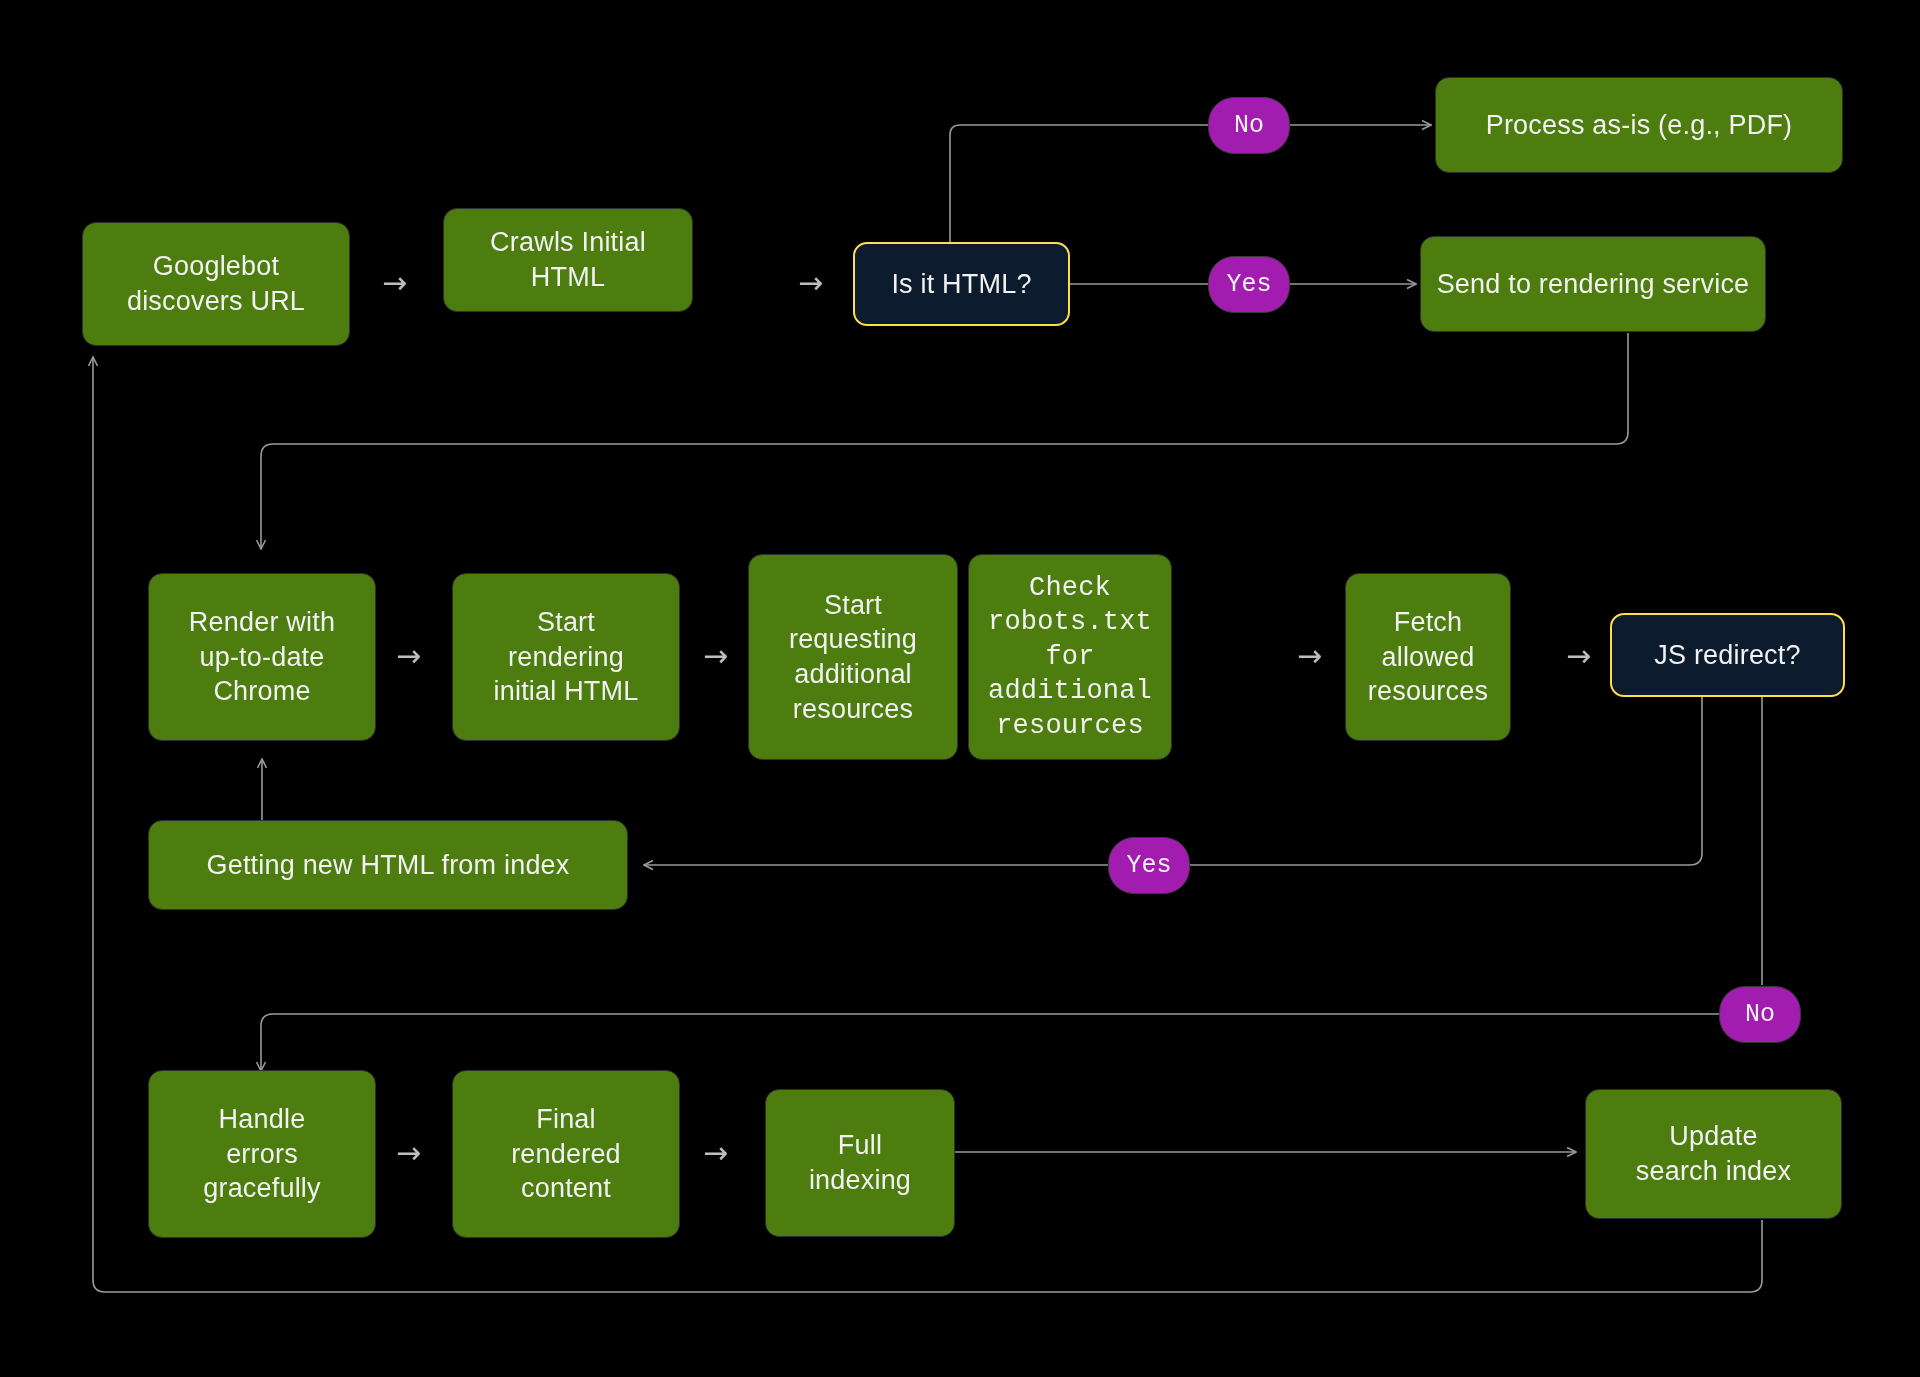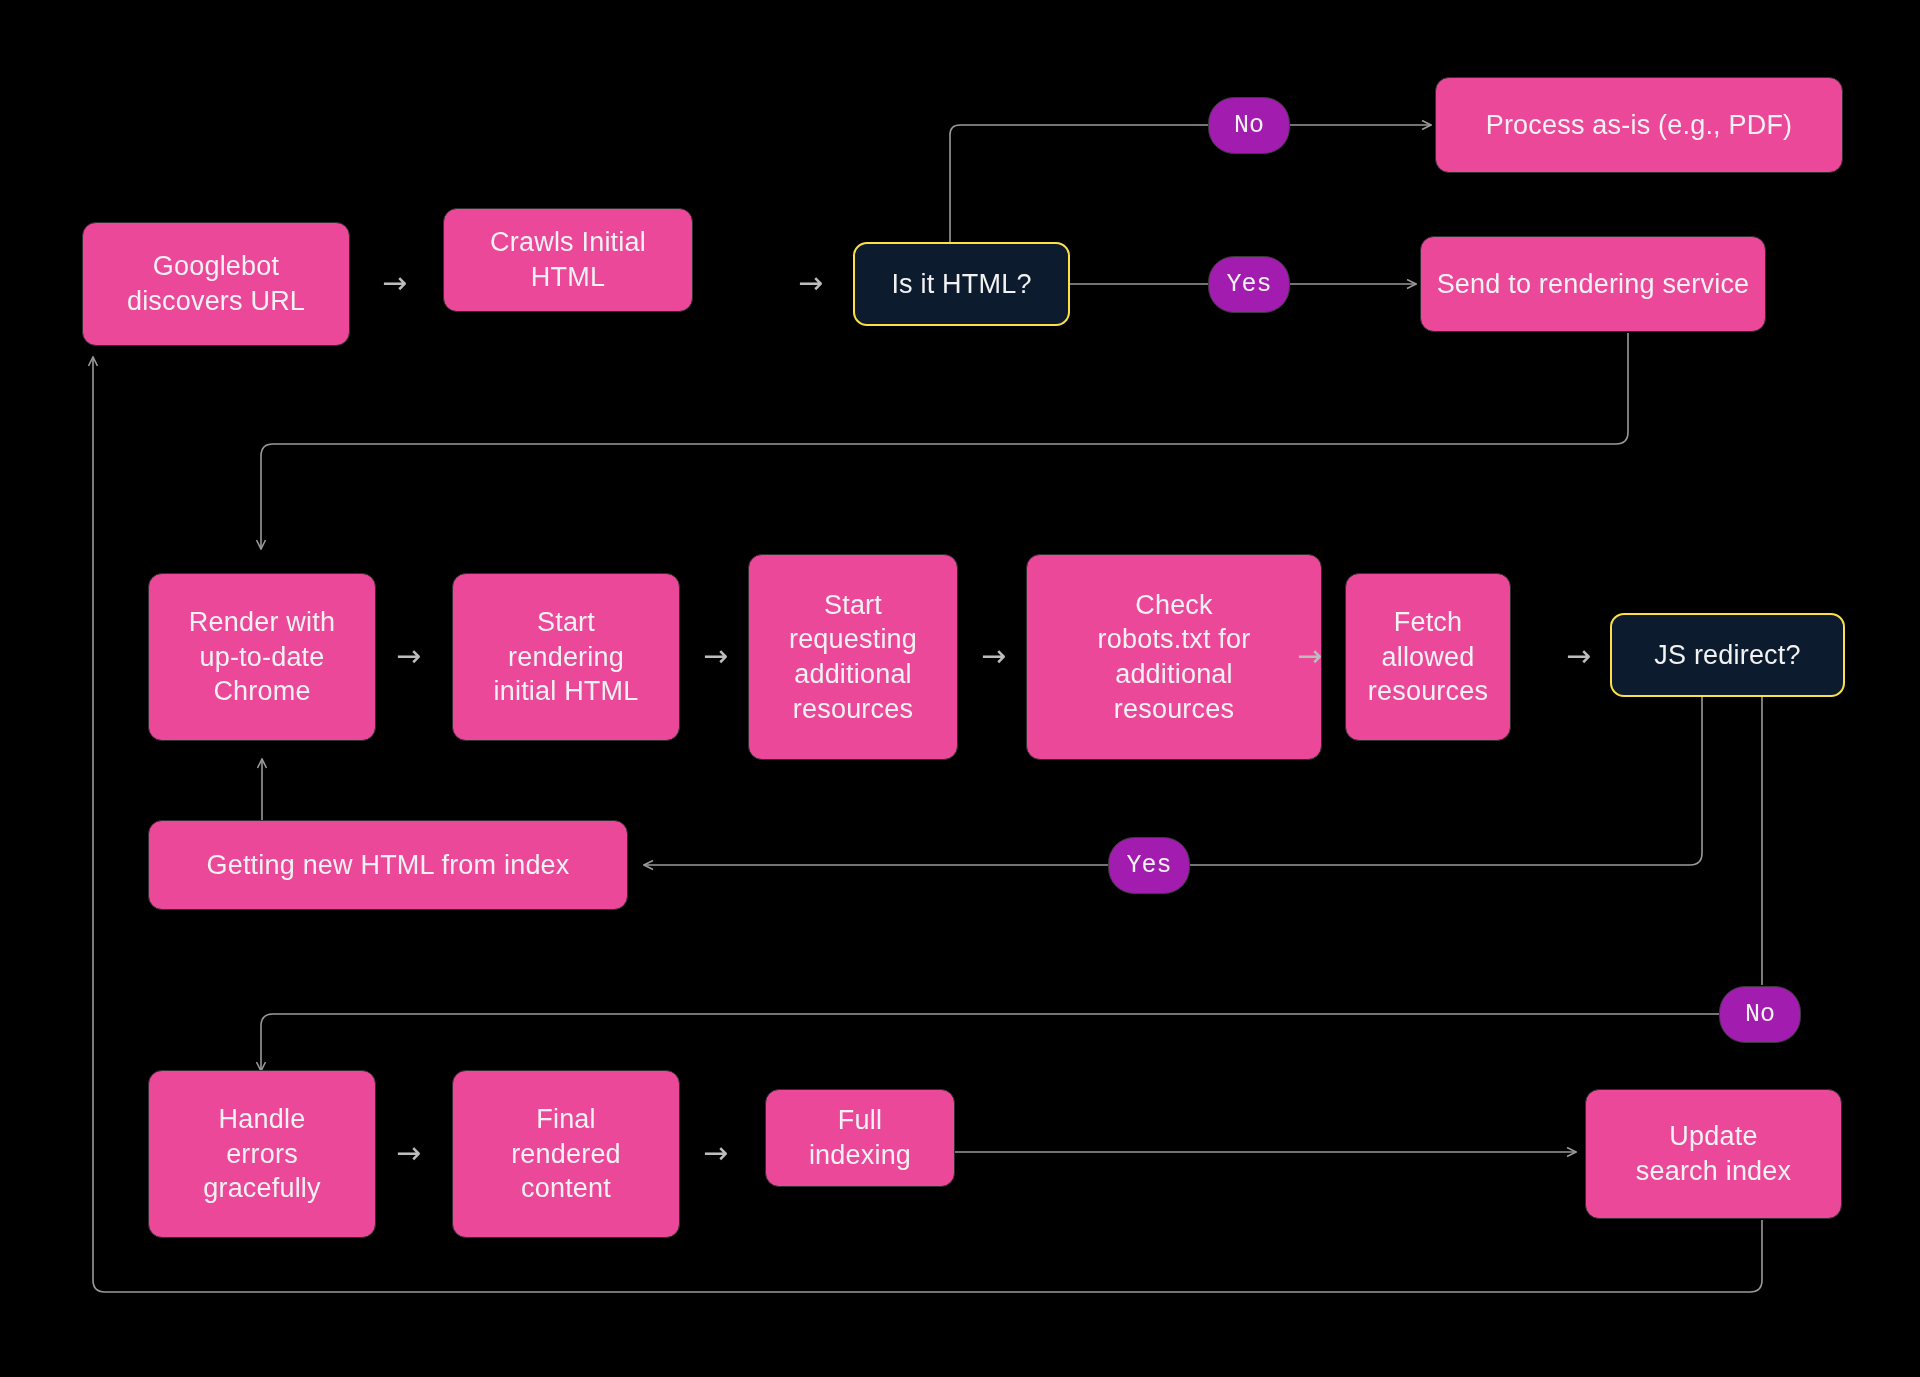--- a/index.html
+++ b/index.html
@@ -25,21 +25,21 @@
     pointer-events: none;
   }
   .node {
     position: absolute;
     box-sizing: border-box;
     display: flex;
     align-items: center;
     justify-content: center;
     text-align: center;
     color: #f2f2f2;
-    background: #ec4899;
+    background: #4d7c0f;
     border: 1px solid #2f2f2f;
     border-radius: 14px;
     font-size: 27px;
     line-height: 1.28;
     letter-spacing: 0.2px;
     padding: 6px 14px;
     white-space: pre-line;
     font-family: "Liberation Sans", sans-serif;
   }
   .node.decision {
@@ -138,21 +138,21 @@
 
   <span class="arrowglyph" style="left:703px; top:641px;">→</span>
 
   <div class="node" style="left:748px; top:554px; width:210px; height:206px;">Start
 requesting
 additional
 resources</div>
 
   <span class="arrowglyph" style="left:981px; top:641px;">→</span>
 
-  <div class="node" style="left:1026px; top:554px; width:296px; height:206px;">Check
+  <div class="node" style="left:968px; top:554px; width:204px; height:206px;font-family:Liberation Mono, monospace;">Check
 robots.txt for
 additional
 resources</div>
 
   <span class="arrowglyph" style="left:1297px; top:641px;">→</span>
 
   <div class="node" style="left:1345px; top:573px; width:166px; height:168px;">Fetch
 allowed
 resources</div>
 
@@ -171,19 +171,19 @@
 gracefully</div>
 
   <span class="arrowglyph" style="left:396px; top:1138px;">→</span>
 
   <div class="node" style="left:452px; top:1070px; width:228px; height:168px;">Final
 rendered
 content</div>
 
   <span class="arrowglyph" style="left:703px; top:1138px;">→</span>
 
-  <div class="node" style="left:765px; top:1089px; width:190px; height:98px;text-align:center;">Full
+  <div class="node" style="left:765px; top:1089px; width:190px; height:148px;text-align:center;">Full
 indexing</div>
 
   <div class="node" style="left:1585px; top:1089px; width:257px; height:130px;">Update
 search index</div>
 
 </div>
 
 </body></html>

